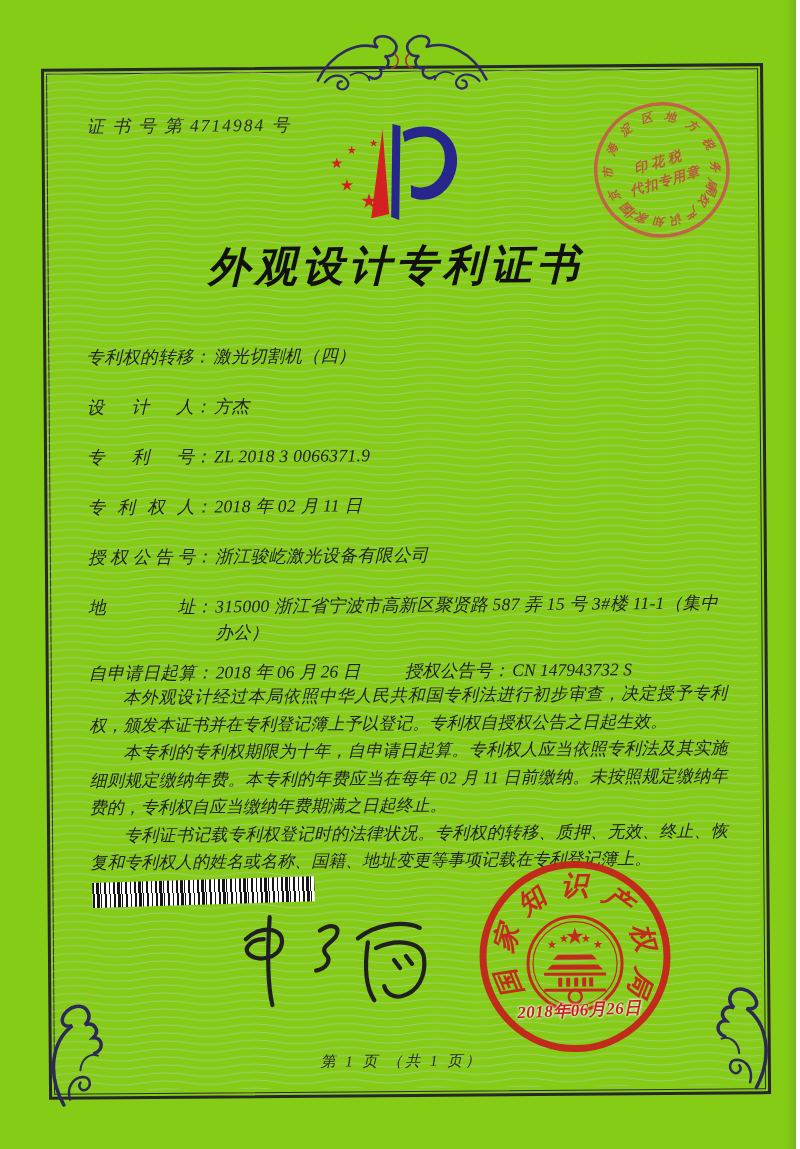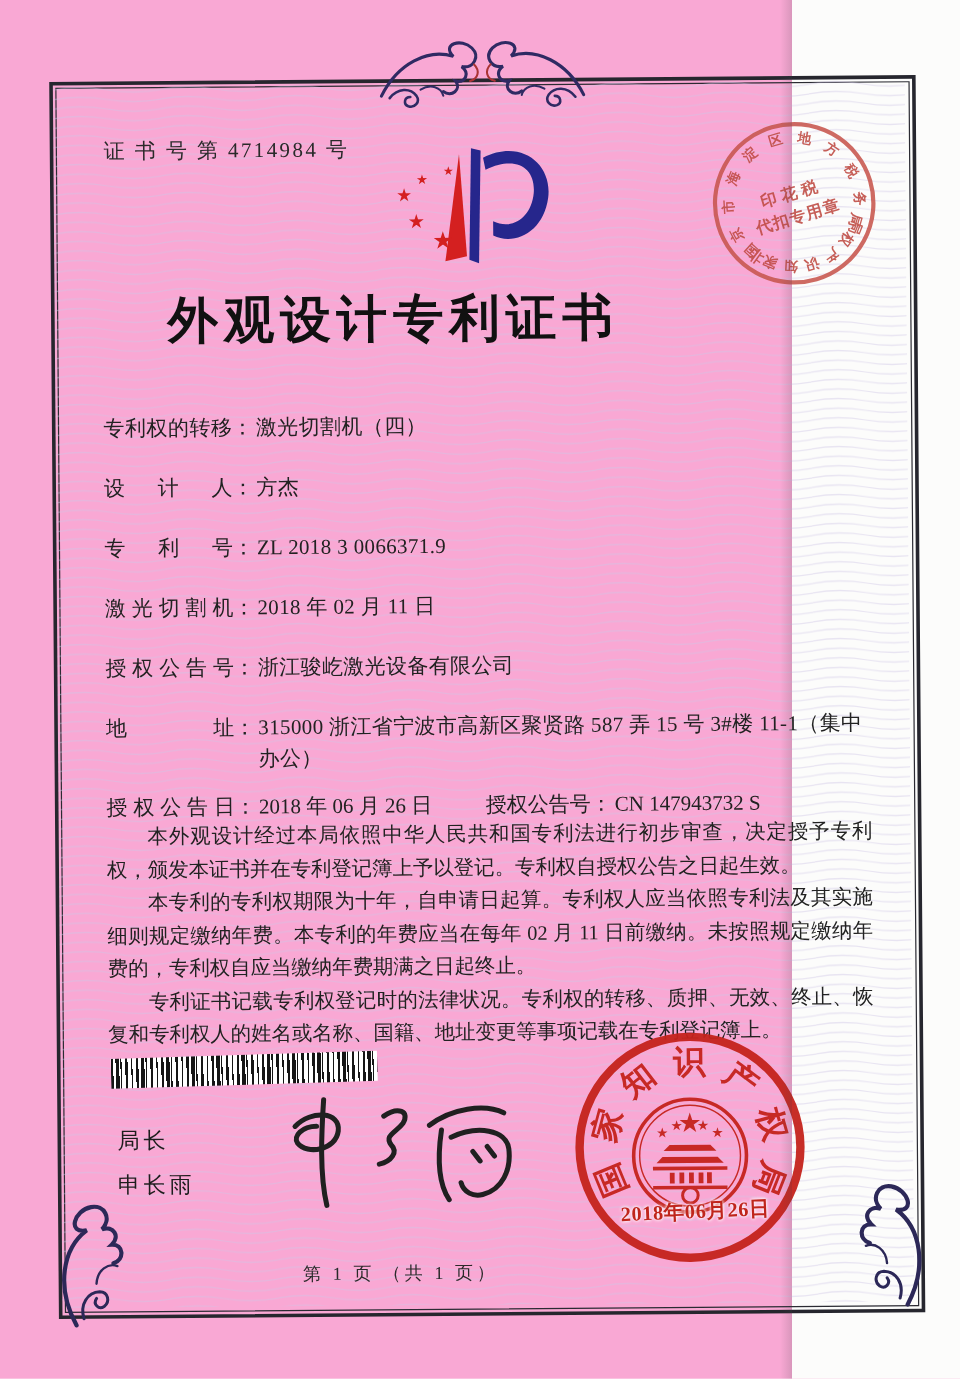--- a/index.html
+++ b/index.html
@@ -1,18 +1,18 @@
 <!DOCTYPE html>
 <html><head>
 <meta charset="utf-8">
 <style>
   html,body{margin:0;padding:0;}
   body{width:800px;height:1149px;background:#fcfcfb;overflow:hidden;
        font-family:"Liberation Serif","DejaVu Serif",serif;color:#1b1b1b;}
-  #page{position:relative;width:660px;height:1149px;background:#f9a8d4;}
+  #page{position:relative;width:796px;height:1149px;background:#84cc16;font-style:italic;}
   .sheet{position:absolute;inset:0;transform:rotate(-0.45deg);transform-origin:50% 50%;}
   .frame{position:absolute;left:45px;top:66px;width:716px;height:1025px;border:3px solid #26262e;}
   .frame-inner{position:absolute;inset:2px;border:1.5px solid #2b2b33;}
   .guilloche{position:absolute;left:48px;top:69px;width:710px;height:1019px;pointer-events:none;}
   .scan-edge{position:absolute;right:0;top:0;width:10px;height:100%;
              background:linear-gradient(90deg,rgba(0,0,0,0),rgba(70,70,75,0.18));}
   .cert-no{position:absolute;left:90px;top:112px;font-size:17.5px;letter-spacing:2px;color:#2a2a2a;}
   .logo{position:absolute;left:330px;top:96px;}
   .title{position:absolute;left:0;right:0;top:238px;text-align:center;font-size:42px;
          font-weight:bold;letter-spacing:5px;color:#111;}
@@ -155,58 +155,54 @@
         <span class="lbl">设计人</span>
         <span class="colon">：</span>
         <span class="val">方杰</span>
       </div>
       <div class="row">
         <span class="lbl">专利号</span>
         <span class="colon">：</span>
         <span class="val">ZL 2018 3 0066371.9</span>
       </div>
       <div class="row">
-        <span class="lbl">激光切割机</span>
+        <span class="lbl">专利权人</span>
         <span class="colon">：</span>
         <span class="val">2018 年 02 月 11 日</span>
       </div>
       <div class="row">
         <span class="lbl">授权公告号</span>
         <span class="colon">：</span>
         <span class="val">浙江骏屹激光设备有限公司</span>
       </div>
       <div class="row addr">
         <span class="lbl">地址</span>
         <span class="colon">：</span>
         <span class="val">315000 浙江省宁波市高新区聚贤路 587 弄 15 号 3#楼 11-1（集中办公）</span>
       </div>
       <div class="grant-row">
-        <span class="lbl">授权公告日</span>
+        <span class="lbl">自申请日起算</span>
         <span class="colon">：</span>
         <span>2018 年 06 月 26 日</span>
         <span class="grant-right">
           <span class="lbl-plain">授权公告号</span>
           <span class="colon">：</span>
           <span>CN 147943732 S</span>
         </span>
       </div>
     </div>
 
     <div class="body-text">
       <p>本外观设计经过本局依照中华人民共和国专利法进行初步审查，决定授予专利权，颁发本证书并在专利登记簿上予以登记。专利权自授权公告之日起生效。</p>
       <p>本专利的专利权期限为十年，自申请日起算。专利权人应当依照专利法及其实施细则规定缴纳年费。本专利的年费应当在每年 02 月 11 日前缴纳。未按照规定缴纳年费的，专利权自应当缴纳年费期满之日起终止。</p>
       <p>专利证书记载专利权登记时的法律状况。专利权的转移、质押、无效、终止、恢复和专利权人的姓名或名称、国籍、地址变更等事项记载在专利登记簿上。</p>
     </div>
 
     <div class="barcode"></div>
 
-    <div class="director">
-      <div>局长</div>
-      <div>申长雨</div>
-    </div>
 
     <svg class="signature" width="235" height="105" viewBox="0 0 235 105">
       <g fill="none" stroke="#202020" stroke-width="4.2" stroke-linecap="round">
         <path d="M62,8 C60,35 58,70 64,96"></path>
         <path d="M38,30 C52,16 76,18 74,34 C72,50 48,54 40,44 C36,38 44,30 56,30"></path>
         <path d="M112,22 C124,14 134,18 128,28 C122,36 112,38 118,46 C124,52 118,60 108,62"></path>
         <path d="M150,30 C168,16 196,12 212,20"></path>
         <path d="M160,34 C156,60 158,80 166,92"></path>
         <path d="M168,40 C190,30 214,34 216,50 C218,68 210,84 194,88 C186,90 178,86 176,78"></path>
         <path d="M186,52 l6,8"></path>

